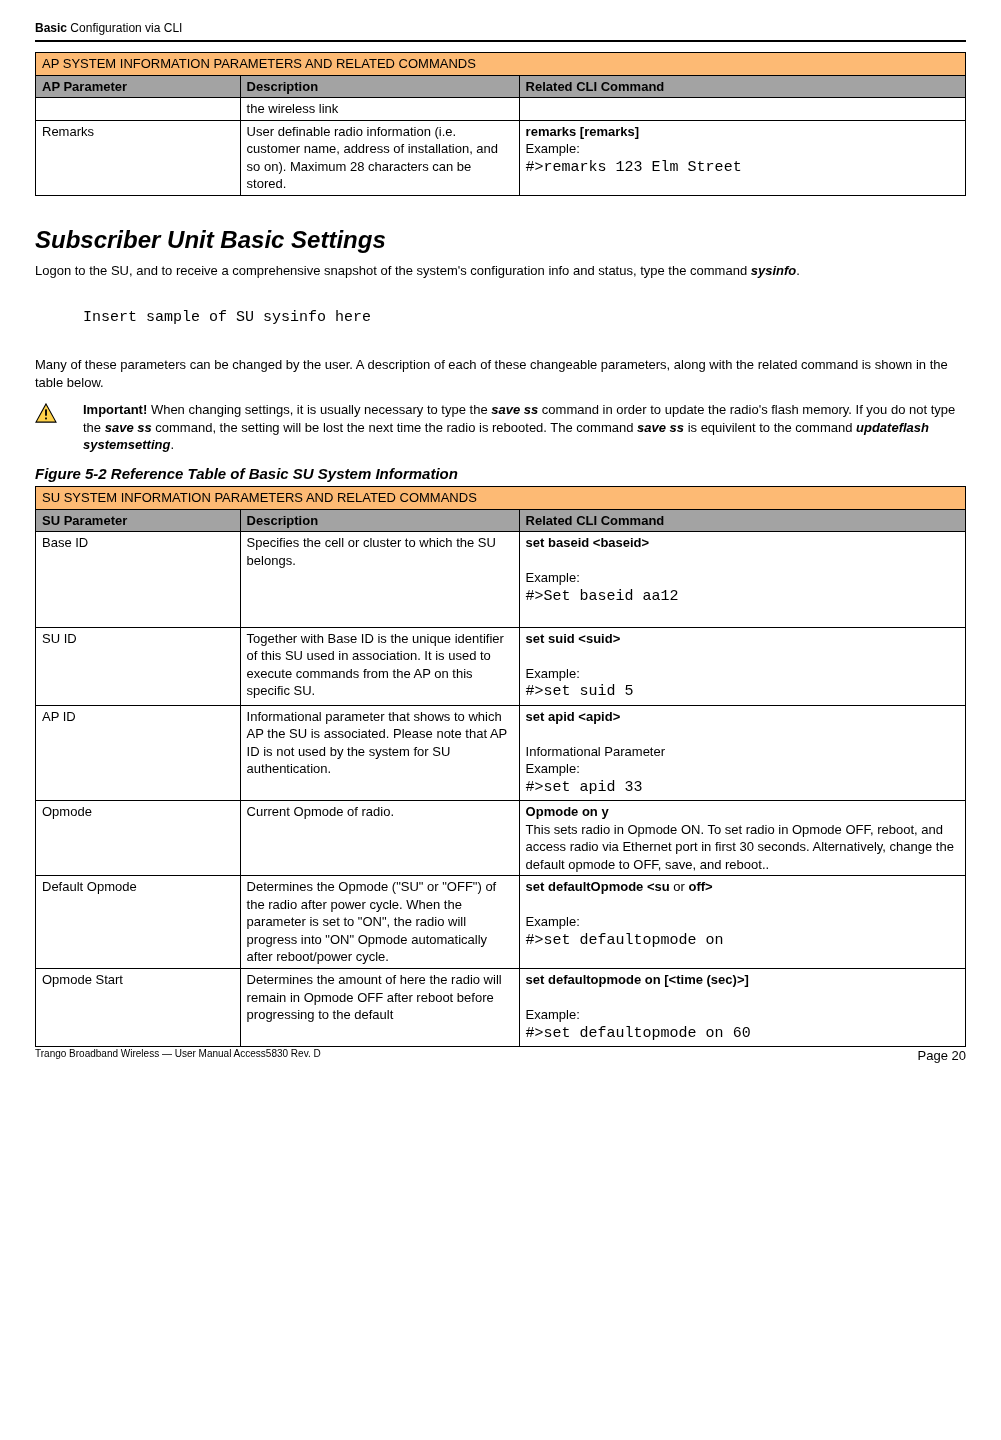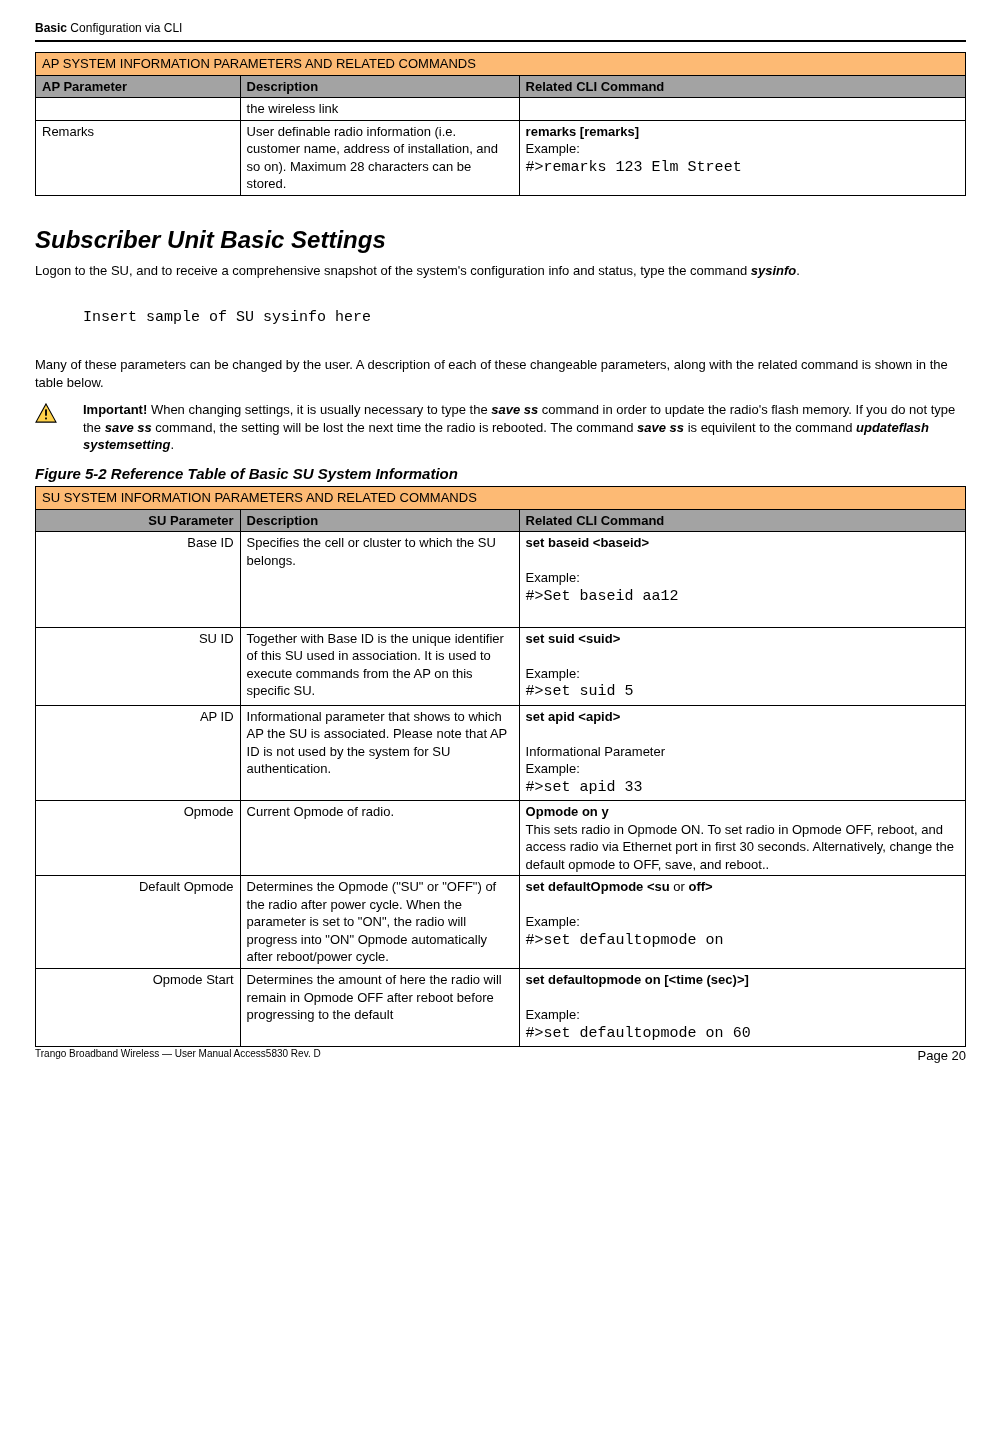--- a/index.html
+++ b/index.html
@@ -69,21 +69,21 @@
   .warn-icon {
     flex: none;
     margin-top: 2px;
   }
   .footer {
     margin-top: 0;
     display: flex;
     justify-content: space-between;
     font-size: 10px;
   }
-  .su-table td.col1 { width: 22%; text-align: right; }
+  .su-table td.col1 { width: 22%; }
   .su-table td.col2 { width: 30%; }
   .ap-table td.col1 { width: 22%; }
   .ap-table td.col2 { width: 30%; }
 </style>
 </head>
 <body>
 
 <div class="header-text">
   <b>Basic</b><span> Configuration via CLI</span>
 </div>

